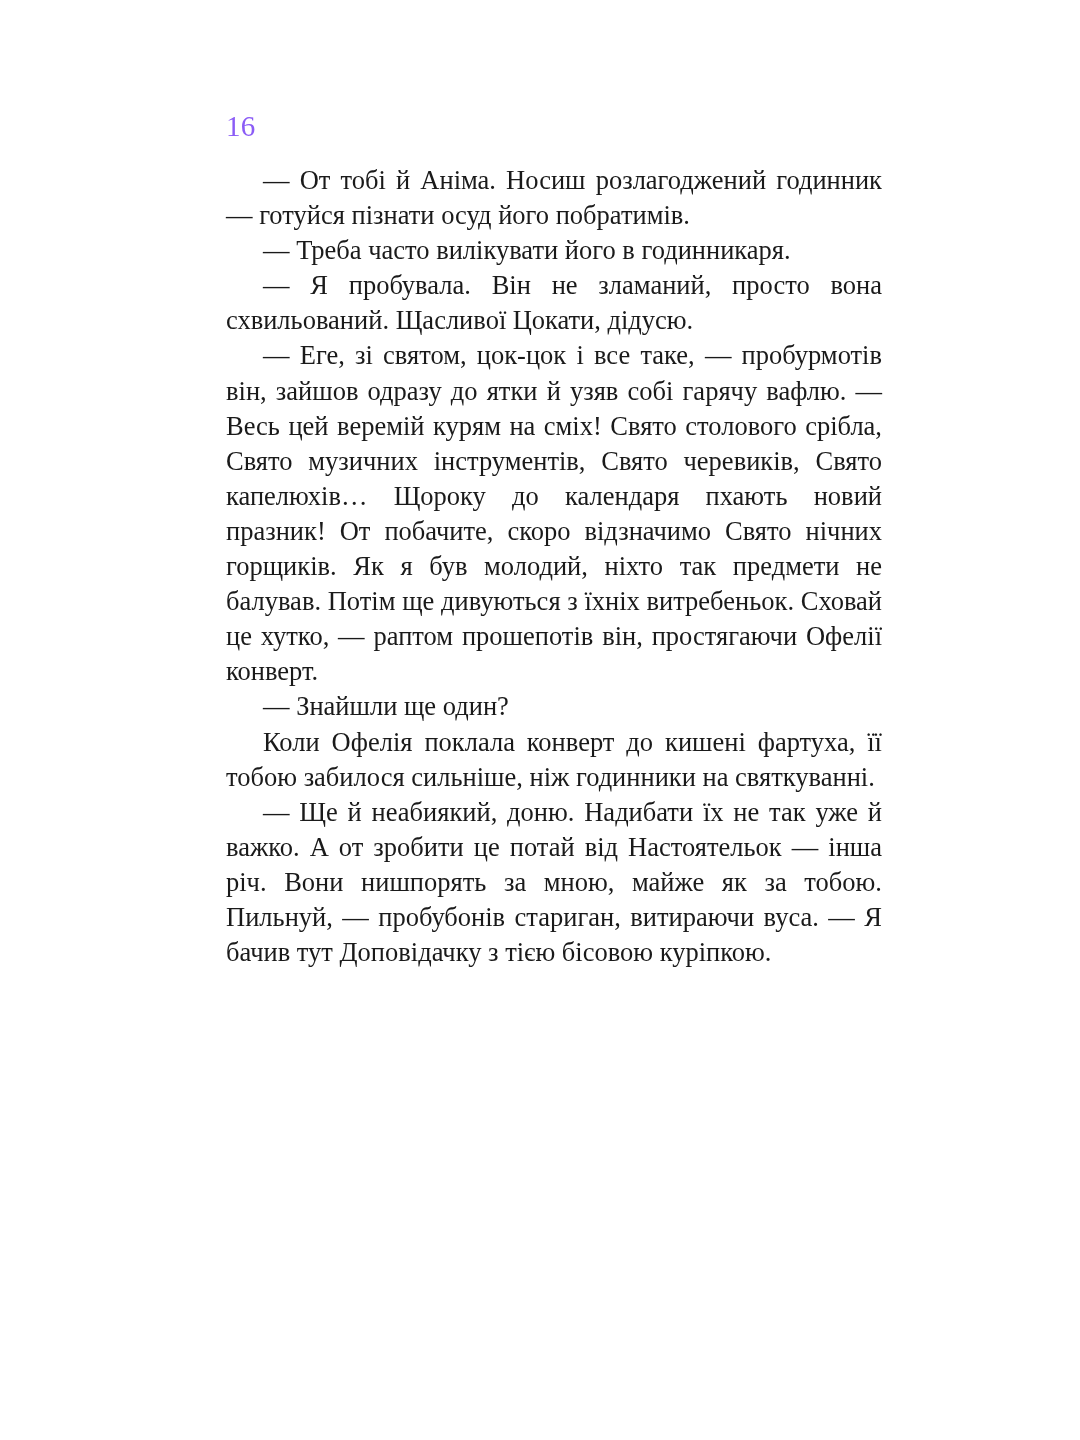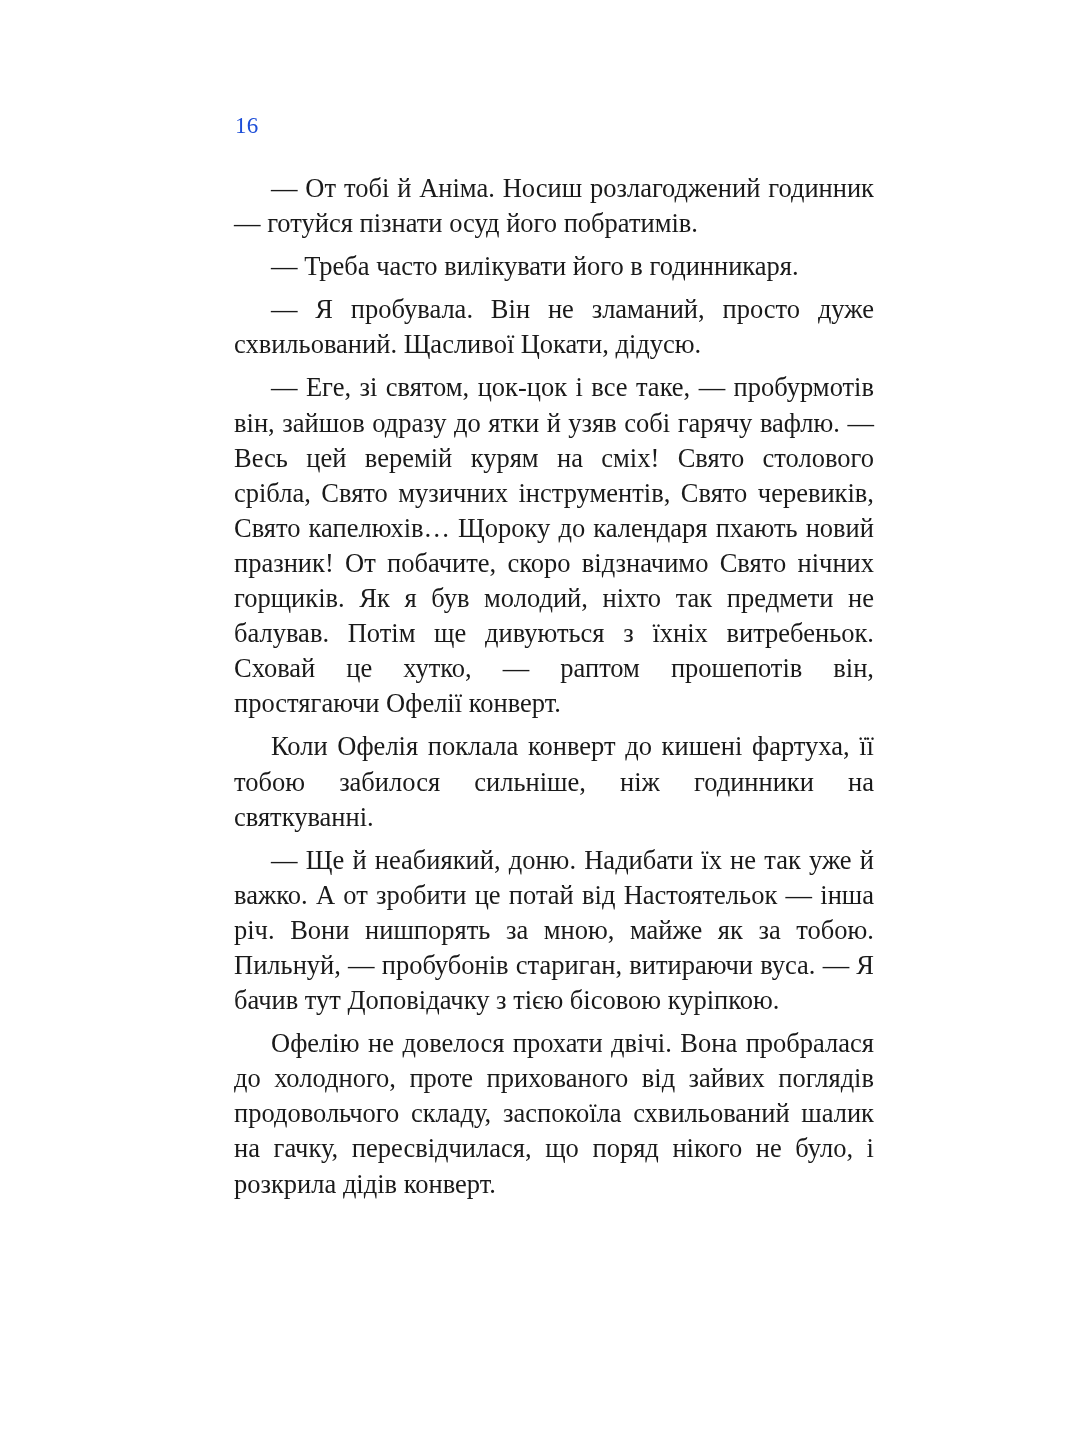--- a/index.html
+++ b/index.html
@@ -21,36 +21,35 @@
     height: 1440px;
     box-sizing: border-box;
     background: #ffffff;
     overflow: hidden;
   }
 
   .folio {
     position: absolute;
     left: 226px;
     top: 112px;
-    font-size: 23px;
+    font-size: 29px;
     line-height: 28px;
-    color: #1d4ed8;
+    color: #8b5cf6;
     letter-spacing: 0.3px;
-    margin-left: 9px;
   }
 
   .text-column {
     position: absolute;
     left: 226px;
     top: 163px;
     width: 656px;
   }
 
   p.para {
-    margin: 8px;
+    margin: 0;
     padding: 0;
     font-size: 26.5px;
     line-height: 35.1px;
     text-align: justify;
     text-justify: inter-word;
     text-indent: 37px;
     color: #1a1a1a;
     hyphens: none;
     word-spacing: 0px;
   }
@@ -64,20 +63,20 @@
 </head>
 <body>
 
 <div class="page">
 
   <div class="folio">16</div>
 
   <div class="text-column">
     <p class="para">— От тобі й Аніма. Носиш розлагоджений годинник — готуйся пізнати осуд його побратимів.</p>
     <p class="para">— Треба часто вилікувати його в годинникаря.</p>
-    <p class="para">— Я пробувала. Він не зламаний, просто дуже схвильований. Щасливої Цокати, дідусю.</p>
+    <p class="para">— Я пробувала. Він не зламаний, просто вона схвильований. Щасливої Цокати, дідусю.</p>
     <p class="para">— Еге, зі святом, цок-цок і все таке, — пробурмотів він, зайшов одразу до ятки й узяв собі гарячу вафлю. — Весь цей веремій курям на сміх! Свято столового срібла, Свято музичних інструментів, Свято черевиків, Свято капелюхів… Щороку до календаря пхають новий празник! От побачите, скоро відзначимо Свято нічних горщиків. Як я був молодий, ніхто так предмети не балував. Потім ще дивуються з їхніх витребеньок. Сховай це хутко, — раптом прошепотів він, простягаючи Офелії конверт.</p>
+    <p class="para">— Знайшли ще один?</p>
     <p class="para">Коли Офелія поклала конверт до кишені фартуха, її тобою забилося сильніше, ніж годинники на святкуванні.</p>
     <p class="para">— Ще й неабиякий, доню. Надибати їх не так уже й важко. А от зробити це потай від Настоятельок — інша річ. Вони нишпорять за мною, майже як за тобою. Пильнуй, — пробубонів стариган, витираючи вуса. — Я бачив тут Доповідачку з тією бісовою куріпкою.</p>
-    <p class="para">Офелію не довелося прохати двічі. Вона пробралася до холодного, проте прихованого від зайвих поглядів продовольчого складу, заспокоїла схвильований шалик на гачку, пересвідчилася, що поряд нікого не було, і розкрила дідів конверт.</p>
   </div>
 
 </div>
 
 </body></html>

